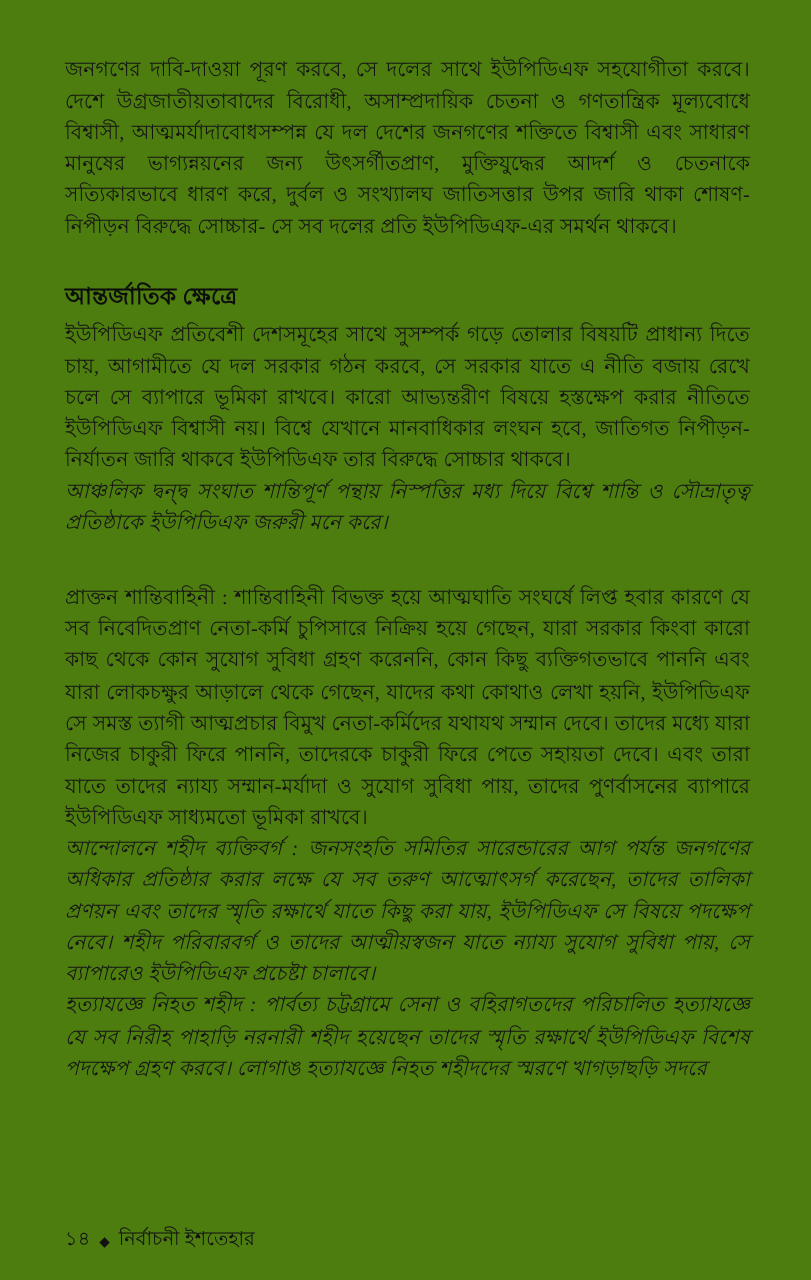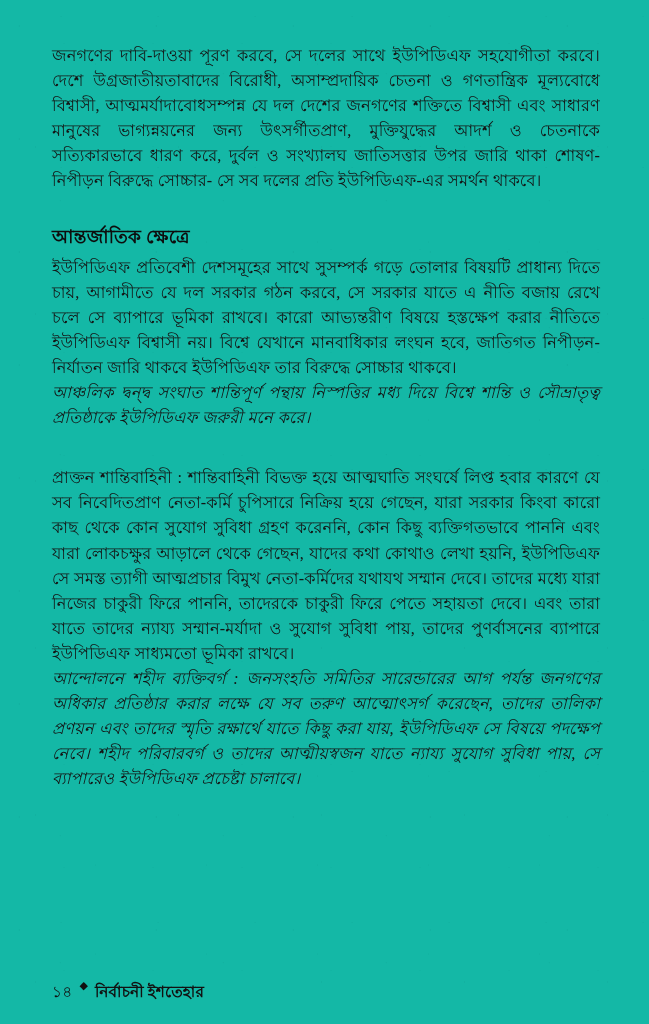--- a/index.html
+++ b/index.html
@@ -7,21 +7,21 @@
     margin: 0;
     padding: 0;
     background: #ffffff;
   }
 
   .page {
     position: relative;
     width: 649px;
     height: 1024px;
     margin: 0 auto;
-    background: #14b8a6;
+    background: #4d7c0f;
     overflow: hidden;
     font-family: "Liberation Serif", "DejaVu Serif", serif;
     color: #111111;
     box-sizing: border-box;
   }
 
   
   .scan-noise {
     position: absolute;
     inset: 0;
@@ -75,42 +75,42 @@
 
   .gap-before-heading { height: 29px; }
   .gap-after-heading  { height: 6px; }
 
   .footer {
     position: absolute;
     left: 52px;
     bottom: 22px;
     width: 548px;
     display: flex;
-    align-items: flex-start;
+    align-items: flex-end;
     gap: 7px;
     font-size: 15.3px;
     line-height: 20px;
     color: #111111;
   }
 
   .footer .page-num {
     font-weight: 400;
     letter-spacing: 0.02em;
   }
 
   .footer .diamond {
     font-size: 11px;
     line-height: 1;
     position: relative;
     top: -2px;
     color: #111111;
   }
 
   .footer .footer-title {
-    font-weight: 700;
+    font-weight: 400;
     letter-spacing: 0.01em;
   }
 </style>
 </head>
 <body>
 
 <div class="page">
 
   <div class="scan-noise"></div>
 
@@ -131,20 +131,21 @@
     <div class="gap-before-heading"></div>
 
 
     <div class="gap-after-heading"></div>
 
     <p class="para no-justify-last">প্রাক্তন শান্তিবাহিনী : শান্তিবাহিনী বিভক্ত হয়ে আত্মঘাতি সংঘর্ষে লিপ্ত হবার কারণে যে সব নিবেদিতপ্রাণ নেতা-কর্মি চুপিসারে নিক্রিয় হয়ে গেছেন, যারা সরকার কিংবা কারো কাছ থেকে কোন সুযোগ সুবিধা গ্রহণ করেননি, কোন কিছু ব্যক্তিগতভাবে পাননি এবং যারা লোকচক্ষুর আড়ালে থেকে গেছেন, যাদের কথা কোথাও লেখা হয়নি, ইউপিডিএফ সে সমস্ত ত্যাগী আত্মপ্রচার বিমুখ নেতা-কর্মিদের যথাযথ সম্মান দেবে।  তাদের মধ্যে যারা নিজের চাকুরী ফিরে পাননি, তাদেরকে চাকুরী ফিরে পেতে সহায়তা দেবে। এবং তারা যাতে তাদের ন্যায্য সম্মান-মর্যাদা ও সুযোগ সুবিধা পায়, তাদের পুণর্বাসনের ব্যাপারে ইউপিডিএফ সাধ্যমতো ভূমিকা রাখবে।</p>
 
     <p class="para no-justify-last">আন্দোলনে শহীদ ব্যক্তিবর্গ : জনসংহতি সমিতির সারেন্ডারের আগ পর্যন্ত জনগণের অধিকার প্রতিষ্ঠার করার লক্ষে যে সব তরুণ আত্মোৎসর্গ করেছেন, তাদের তালিকা প্রণয়ন এবং তাদের স্মৃতি রক্ষার্থে যাতে কিছু করা যায়, ইউপিডিএফ সে বিষয়ে পদক্ষেপ নেবে। শহীদ পরিবারবর্গ ও তাদের আত্মীয়স্বজন যাতে ন্যায্য সুযোগ সুবিধা পায়, সে ব্যাপারেও ইউপিডিএফ প্রচেষ্টা চালাবে।</p>
 
 
+    <p class="para no-justify-last">হত্যাযজ্ঞে নিহত শহীদ : পার্বত্য চট্টগ্রামে সেনা ও বহিরাগতদের পরিচালিত হত্যাযজ্ঞে যে সব নিরীহ পাহাড়ি নরনারী শহীদ হয়েছেন তাদের স্মৃতি রক্ষার্থে ইউপিডিএফ বিশেষ পদক্ষেপ গ্রহণ করবে। লোগাঙ হত্যাযজ্ঞে নিহত শহীদদের স্মরণে খাগড়াছড়ি সদরে</p>
 
   </div>
 
   <div class="footer">
     <span class="page-num">১৪</span>
     <span class="diamond">◆</span>
     <span class="footer-title">নির্বাচনী ইশতেহার</span>
   </div>
 
 </div>

